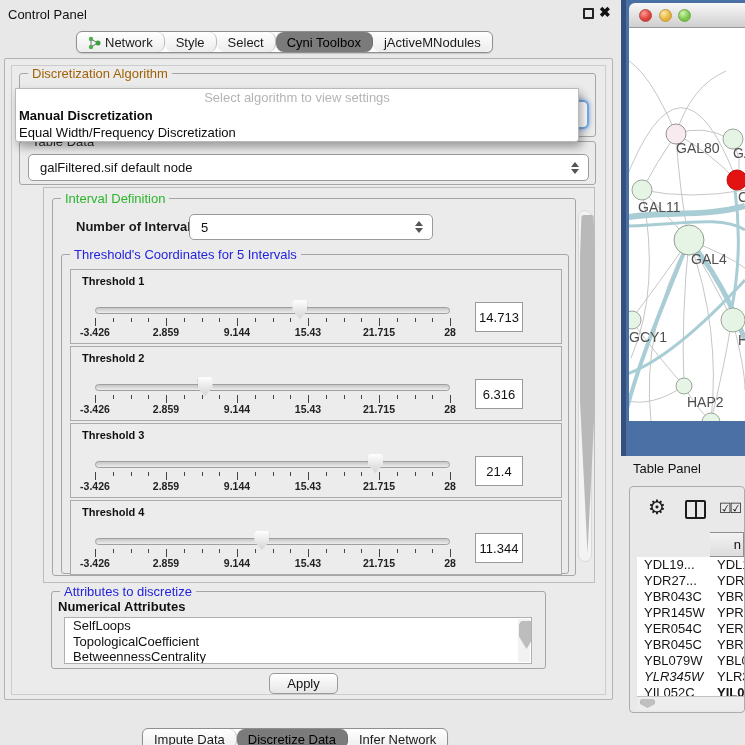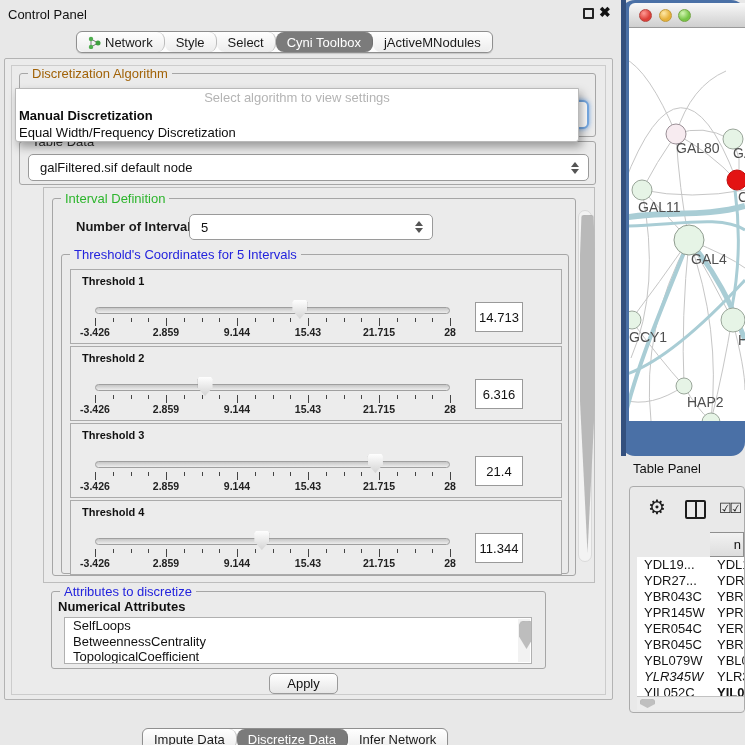--- a/index.html
+++ b/index.html
@@ -14,21 +14,21 @@
   
   .cp-title { left:8px; top:7px; font-size:13px; color:#111; }
   .float-icon { left:583px; top:8px; width:11px; height:11px; border:2px solid #222; border-radius:1px; }
   .close-icon { left:599px; top:4px; font-size:14px; font-weight:bold; color:#111; cursor:default; }
 
   .tabstrip { display:flex; border:1px solid #8f8f8f; border-radius:6px; overflow:hidden;
               background:#fdfdfd; height:22px; box-shadow:0 1px 1px rgba(0,0,0,.15); }
   .tab { display:flex; align-items:center; gap:4px; padding:0 11px; font-size:13px;
          background:linear-gradient(#ffffff,#ececec); color:#1a1a1a; border-right:1px solid #bdbdbd; cursor:default; white-space:nowrap;border-radius:8px; }
   .tab:last-child { border-right:none; }
-  .tab.selected { background:#7b7b7b; color:#ffffff; border-right-color:#6f6f6f; }
+  .tab.selected { background:#7b7b7b; color:#000000; border-right-color:#6f6f6f; }
   #top-tabs { left:76px; top:31px; }
   #bottom-tabs { left:142px; top:704px;margin-top:24px; }
 
   .content-outer { left:4px; top:58px; width:609px; height:642px; border:1px solid #b3b3b3;
                    background:#ebebeb; border-radius:2px; }
   .content-inner { position:absolute; left:6px; top:6px; width:595px; height:630px; border:1px solid #cccccc; background:#ebebeb; }
 
   .group { position:absolute; border:1px solid #a6a6a6; border-radius:3px; }
   .group-title { position:absolute; top:-8px; left:8px; background:#ebebeb; padding:0 4px; font-size:13px; white-space:nowrap; }
   .t-dim   { color:#a16207; }
@@ -79,21 +79,21 @@
   .attr-list { position:absolute; left:12px; top:25px; width:468px; height:47px; background:#fff; border:1px solid #b0b0b0; overflow:hidden; }
   .attr-list .row { padding-left:8px; font-size:13px; line-height:15.5px; color:#111; white-space:nowrap; }
   .attr-vscroll { position:absolute; right:1px; top:1px; width:12px; bottom:1px; background:#f2f2f2; }
   .attr-vscroll .thumb { position:absolute; left:1px; right:1px; top:2px; height:28px; background:#bdbdbd; border-radius:6px; }
 
   .apply-btn { left:257px; top:607px; width:69px; height:21px; background:linear-gradient(#ffffff,#e6e6e6);
                border:1px solid #9a9a9a; border-radius:5px; display:flex; align-items:center; justify-content:center;
                font-size:13px; color:#111; }
 
   
-  .net-frame { left:621px; top:0; width:124px; height:456px; background:#4a70a6;border-radius:14px; }
+  .net-frame { left:621px; top:0; width:124px; height:456px; background:#4a70a6; }
   .net-frame .dark-edge { position:absolute; left:0; top:0; width:5px; height:100%; background:#33507e; }
   .net-titlebar { position:absolute; left:8px; top:3px; width:116px; height:25px; border-radius:6px 0 0 0;
                   background:linear-gradient(#f8f8f8,#cfcfcf); border-bottom:1px solid #9a9a9a; }
   .tl { position:absolute; top:6px; width:13px; height:13px; border-radius:50%; }
   .tl.red    { left:10px; background:radial-gradient(circle at 35% 30%, #ff9b94, #dd3f38 60%); border:1px solid #b5443e; }
   .tl.yellow { left:30px; background:radial-gradient(circle at 35% 30%, #ffe9a8, #e6b13a 60%); border:1px solid #c09a3a; }
   .tl.green  { left:49px; background:radial-gradient(circle at 35% 30%, #d3f5b2, #77c647 60%); border:1px solid #74a546; }
   .net-canvas { position:absolute; left:8px; top:28px; width:116px; height:393px; background:#ffffff; overflow:hidden; }
 
   .tp-label { left:633px; top:461px; font-size:13px; color:#111; }
@@ -346,22 +346,22 @@
           <div class="vscroll">
               <div class="thumb"></div>
             </div>
         </div>
 
         <div class="group" style="left:39px;top:525px;width:495px;height:78px;">
           <span class="group-title t-blue">Attributes to discretize</span>
           <span class="attr-sub">Numerical Attributes</span>
           <div class="attr-list" id="attr-list">
             <div class="row">SelfLoops</div>
+              <div class="row">TopologicalCoefficient</div>
               <div class="row">BetweennessCentrality</div>
-              <div class="row">TopologicalCoefficient</div>
               <div class="attr-vscroll">
                 <div class="thumb"></div>
               </div>
           </div>
         </div>
 
         <div class="abs apply-btn">Apply</div>
       </div>
     </div>
 

